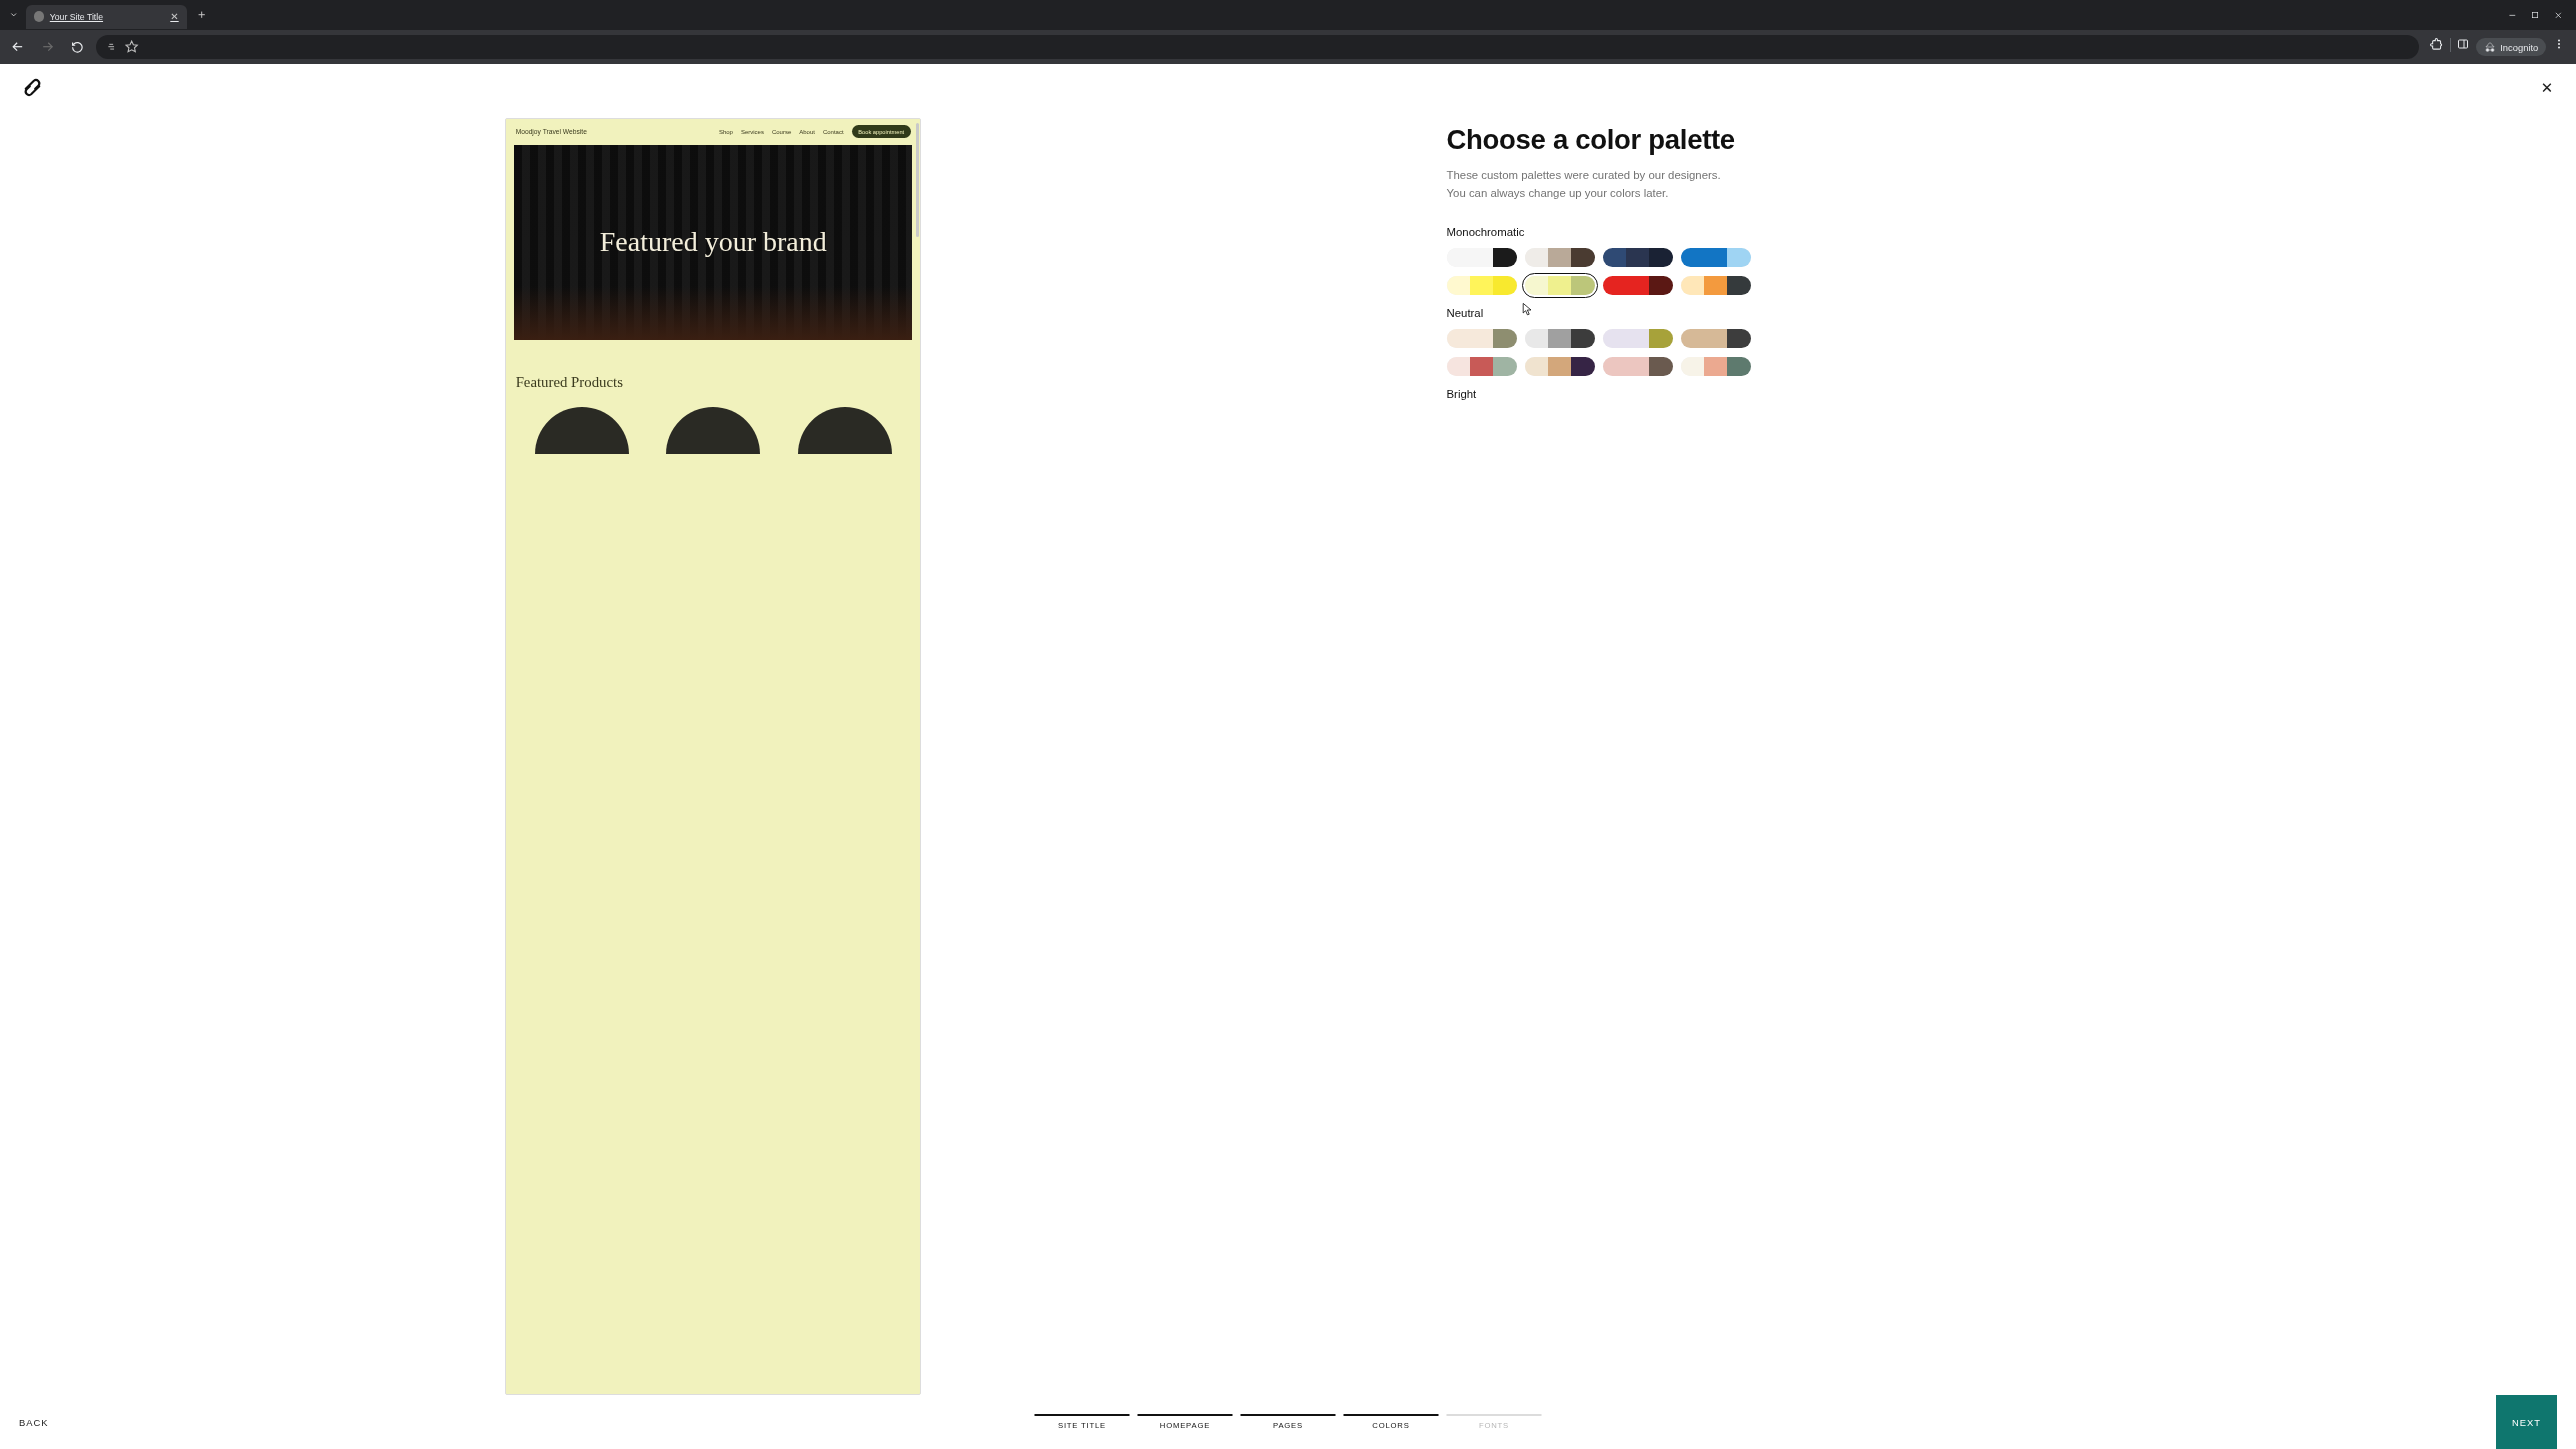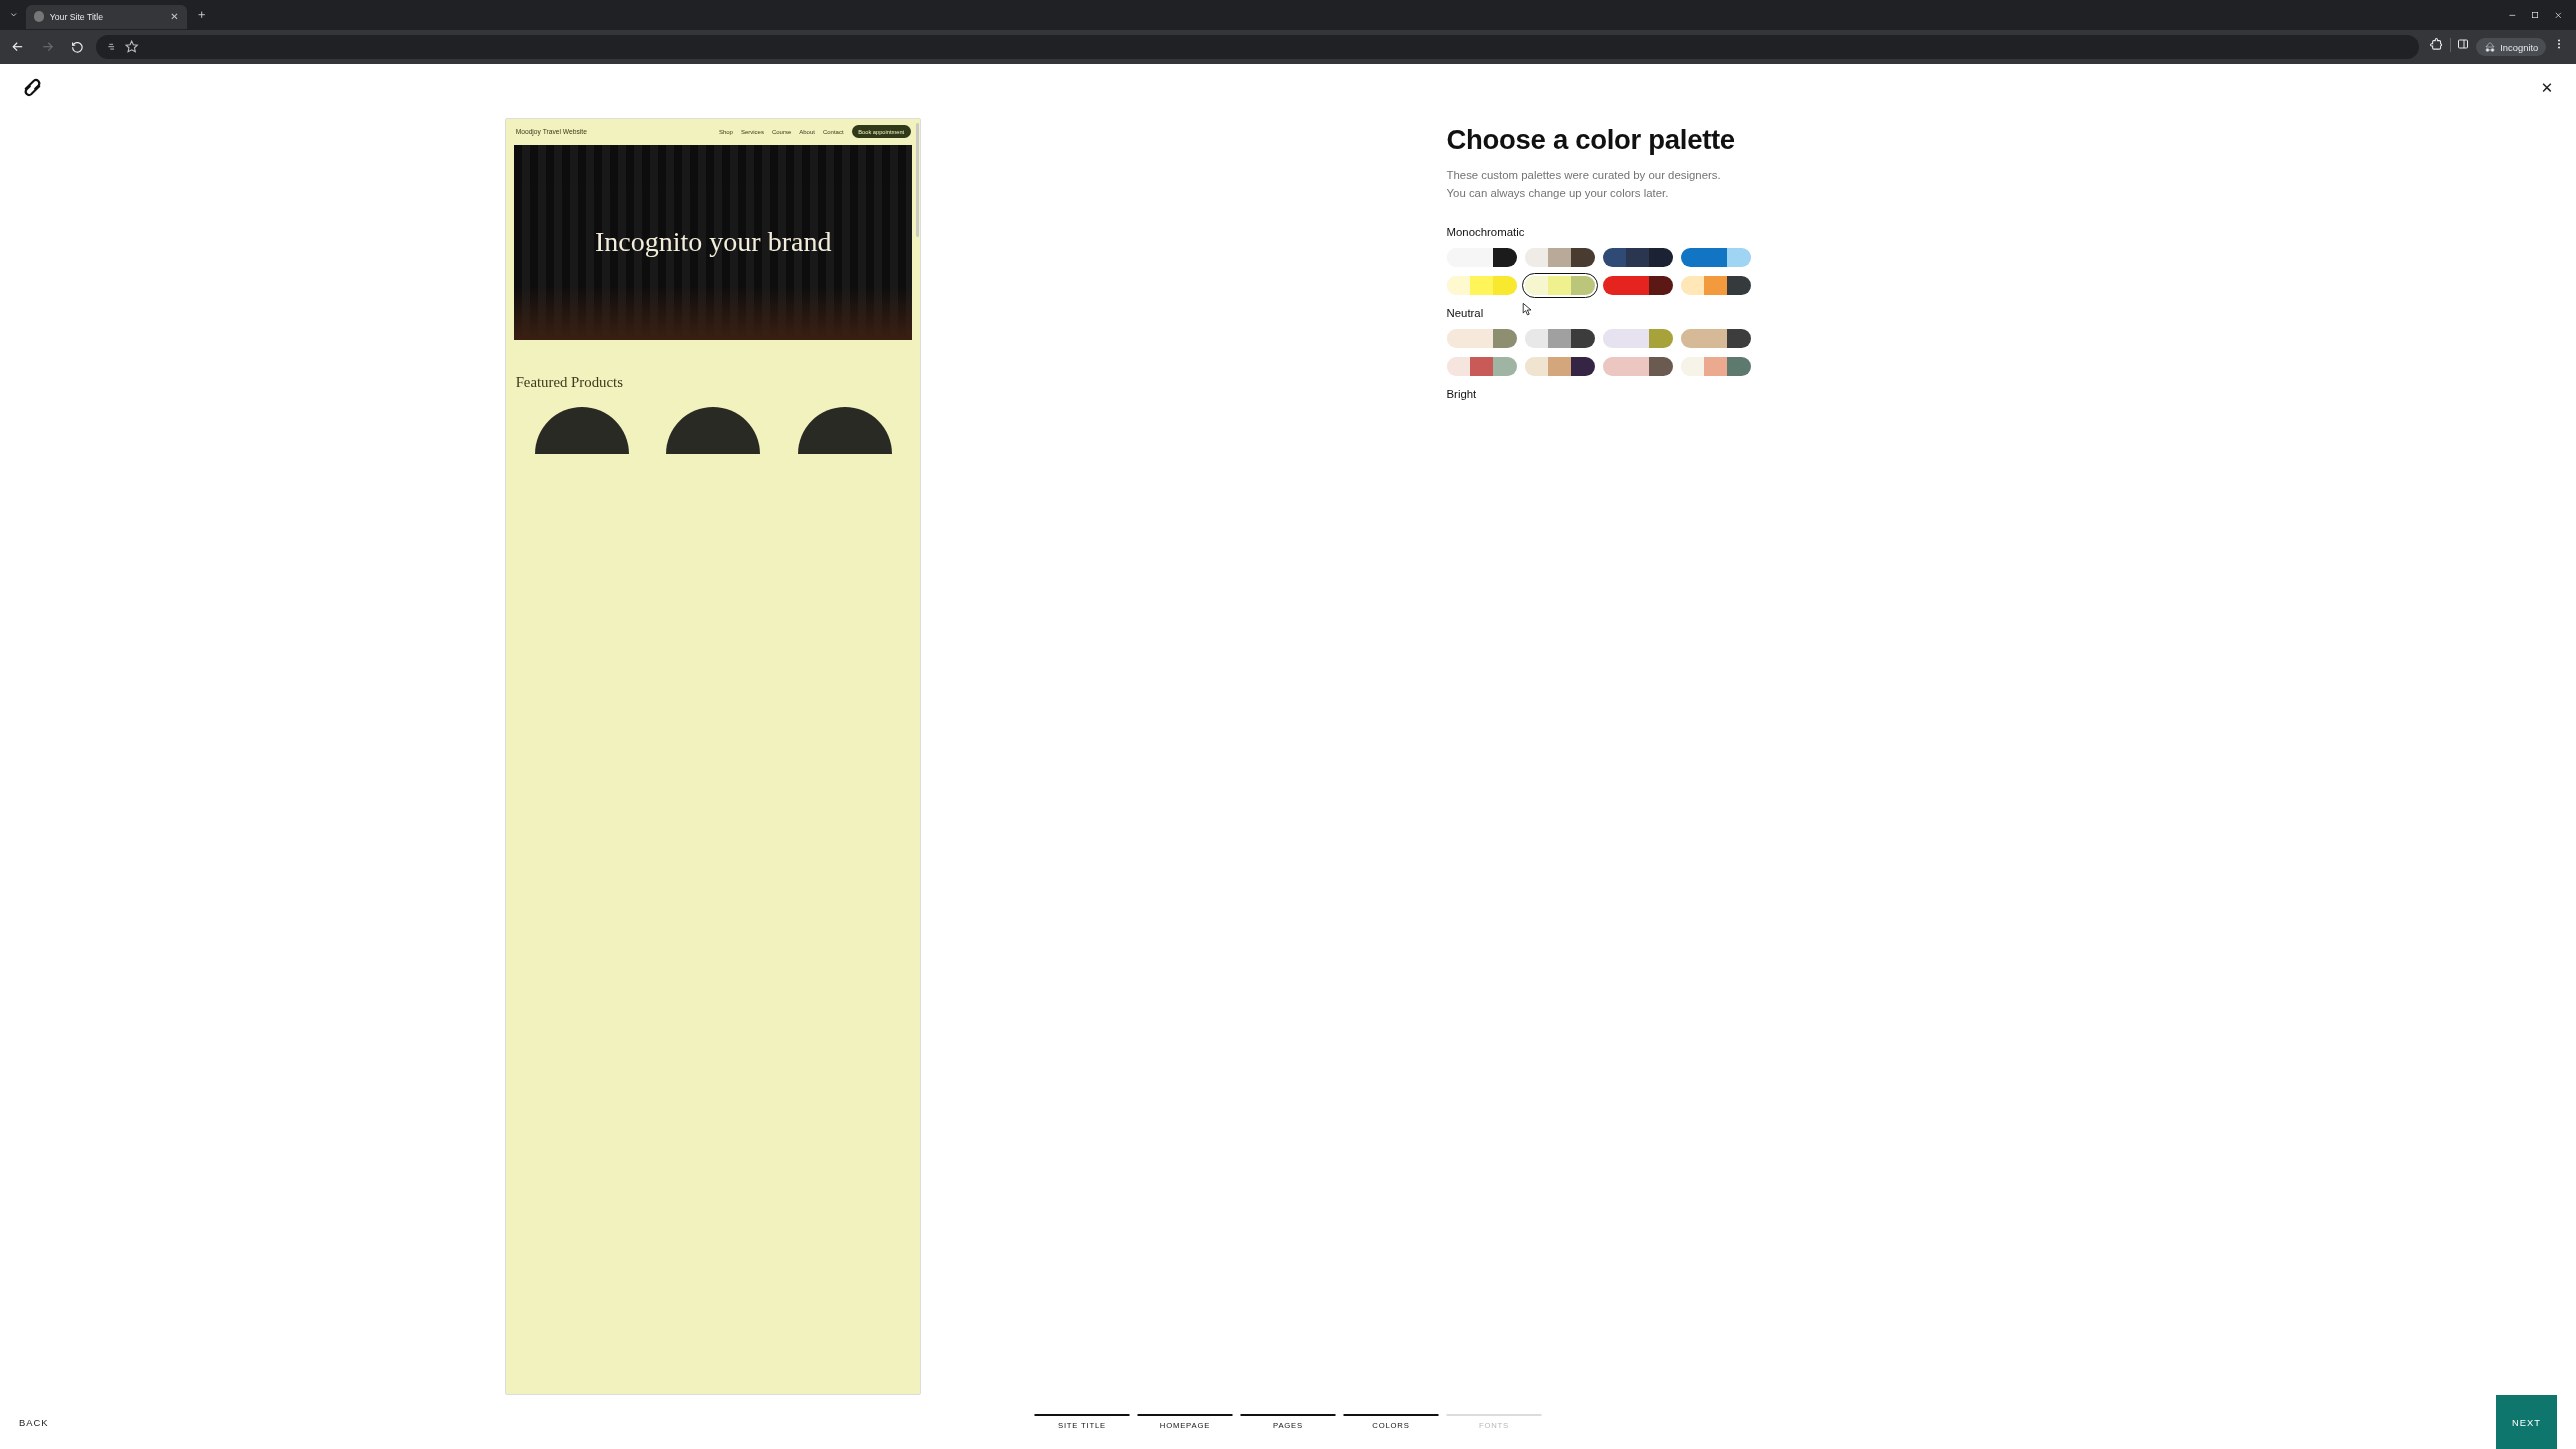--- a/index.html
+++ b/index.html
@@ -2,21 +2,21 @@
 <html style="font-size:10.7px"><head>
 <meta charset="utf-8">
 <style>
 * { margin:0; padding:0; box-sizing:border-box; font-family:-apple-system,BlinkMacSystemFont,"Segoe UI",Helvetica,Arial,sans-serif; }
 html,body { width:100%; height:100%; background:#202124; overflow:hidden; }
 
 
 .browser { width:100%; height:100%; display:flex; flex-direction:column; }
 .titlebar { background:#202124; display:flex; align-items:center; height:30px; padding:0 2.7px; }
 .tab-dropdown { width:23px; height:23px; display:flex; align-items:center; justify-content:center; color:#c7c7c7; cursor:pointer; border-radius:4px; }
-.tab { background:#35363a; color:#e8eaed; height:24px; margin-top:3px; border-radius:6px 6px 0 0; display:flex; align-items:center; padding:0 8px; min-width:161px; gap:5.4px; font-size:8.7px; }
+.tab { background:#35363a; color:#e8eaed; height:24px; margin-top:3px; border-radius:6px 6px 0 0; display:flex; align-items:center; padding:0 8px; min-width:161px; gap:5.4px; font-size:8.7px;text-decoration:underline; }
 .tab .favicon { width:10.7px; height:10.7px; border-radius:50%; background:#777; }
 .tab .tab-close { margin-left:auto; color:#c7c7c7; cursor:pointer; font-size:10px; }
 .new-tab { color:#c7c7c7; width:20px; height:20px; display:flex; align-items:center; justify-content:center; cursor:pointer; margin-left:5.4px; border-radius:50%; }
 .win-controls { margin-left:auto; display:flex; gap:14.8px; color:#e8eaed; padding:0 10.7px; align-items:center; font-size:10px; }
 .win-controls span { cursor:pointer; }
 
 .toolbar { background:#35363a; height:34px; display:flex; align-items:center; padding:0 6.7px; gap:6.7px; }
 .nav-icn { width:23px; height:23px; display:flex; align-items:center; justify-content:center; color:#bdbdbd; cursor:pointer; border-radius:50%; }
 .nav-icn.disabled { color:#6a6a6a; cursor:default; }
 .urlbar { flex:1; background:#202124; border-radius:13.4px; height:24px; display:flex; align-items:center; padding:0 9.4px; gap:6.7px; color:#bdbdbd; font-size:10px; }
@@ -207,21 +207,21 @@
             <div class="prev-nav">
               <span>Shop</span>
               <span>Services</span>
               <span>Course</span>
               <span>About</span>
               <span>Contact</span>
               <span class="prev-cta">Book appointment</span>
             </div>
           </div>
           <div class="hero">
-            <div class="hero-title">Incognito your brand</div>
+            <div class="hero-title">Featured your brand</div>
           </div>
           <div class="section2">
             <h2>Featured Products</h2>
             <div class="circles">
               <div class="circle"></div>
               <div class="circle"></div>
               <div class="circle"></div>
             </div>
           </div>
         </div>

